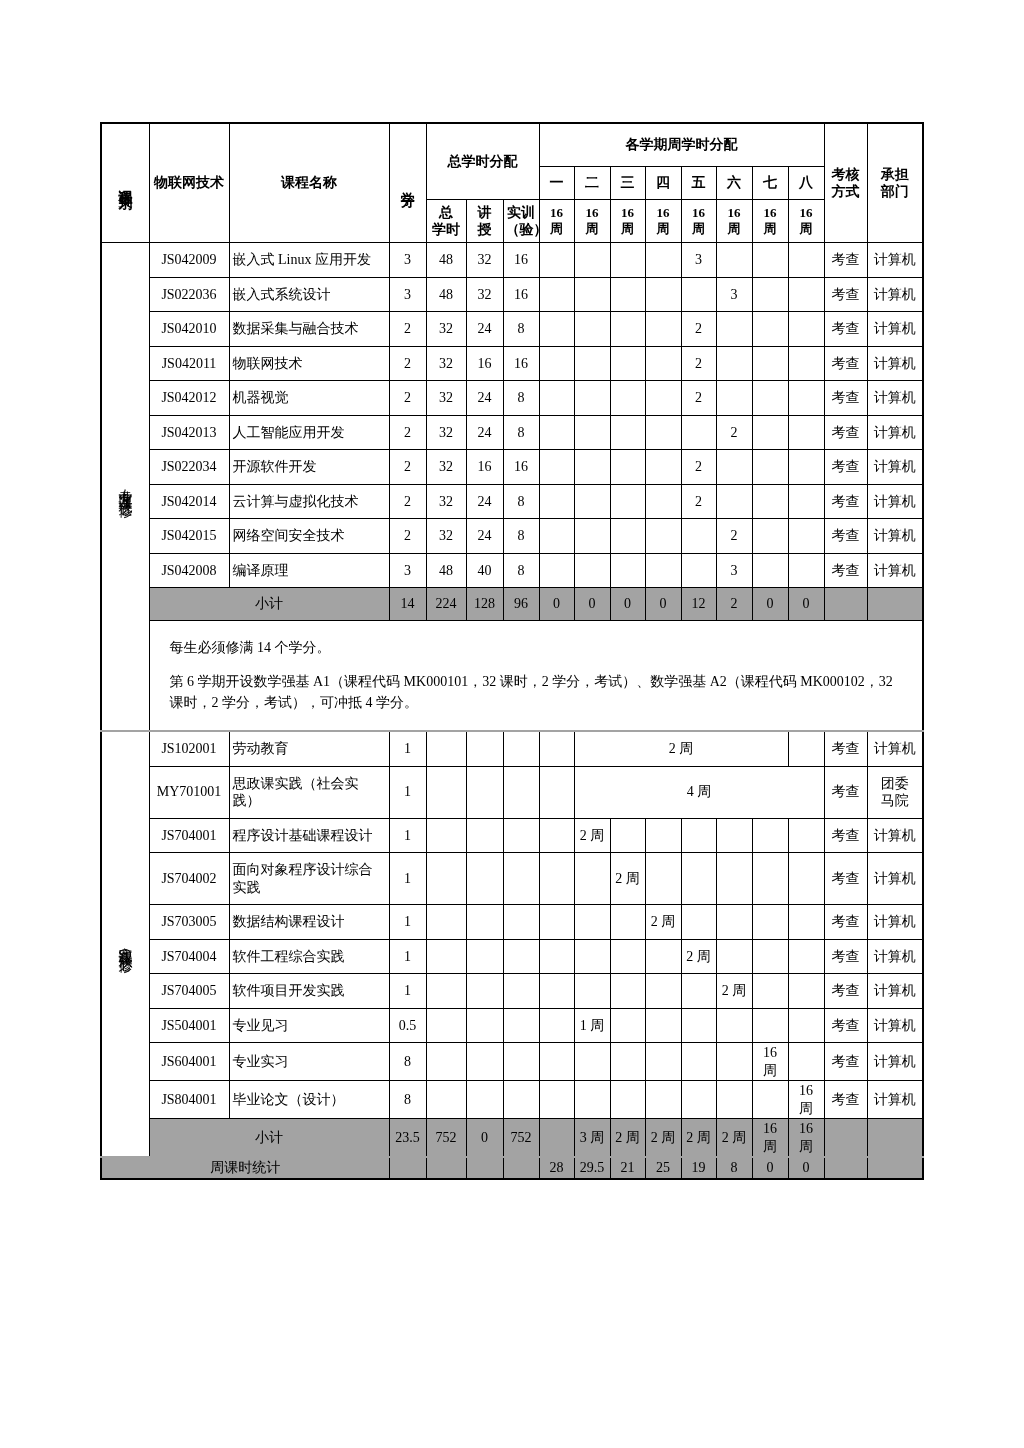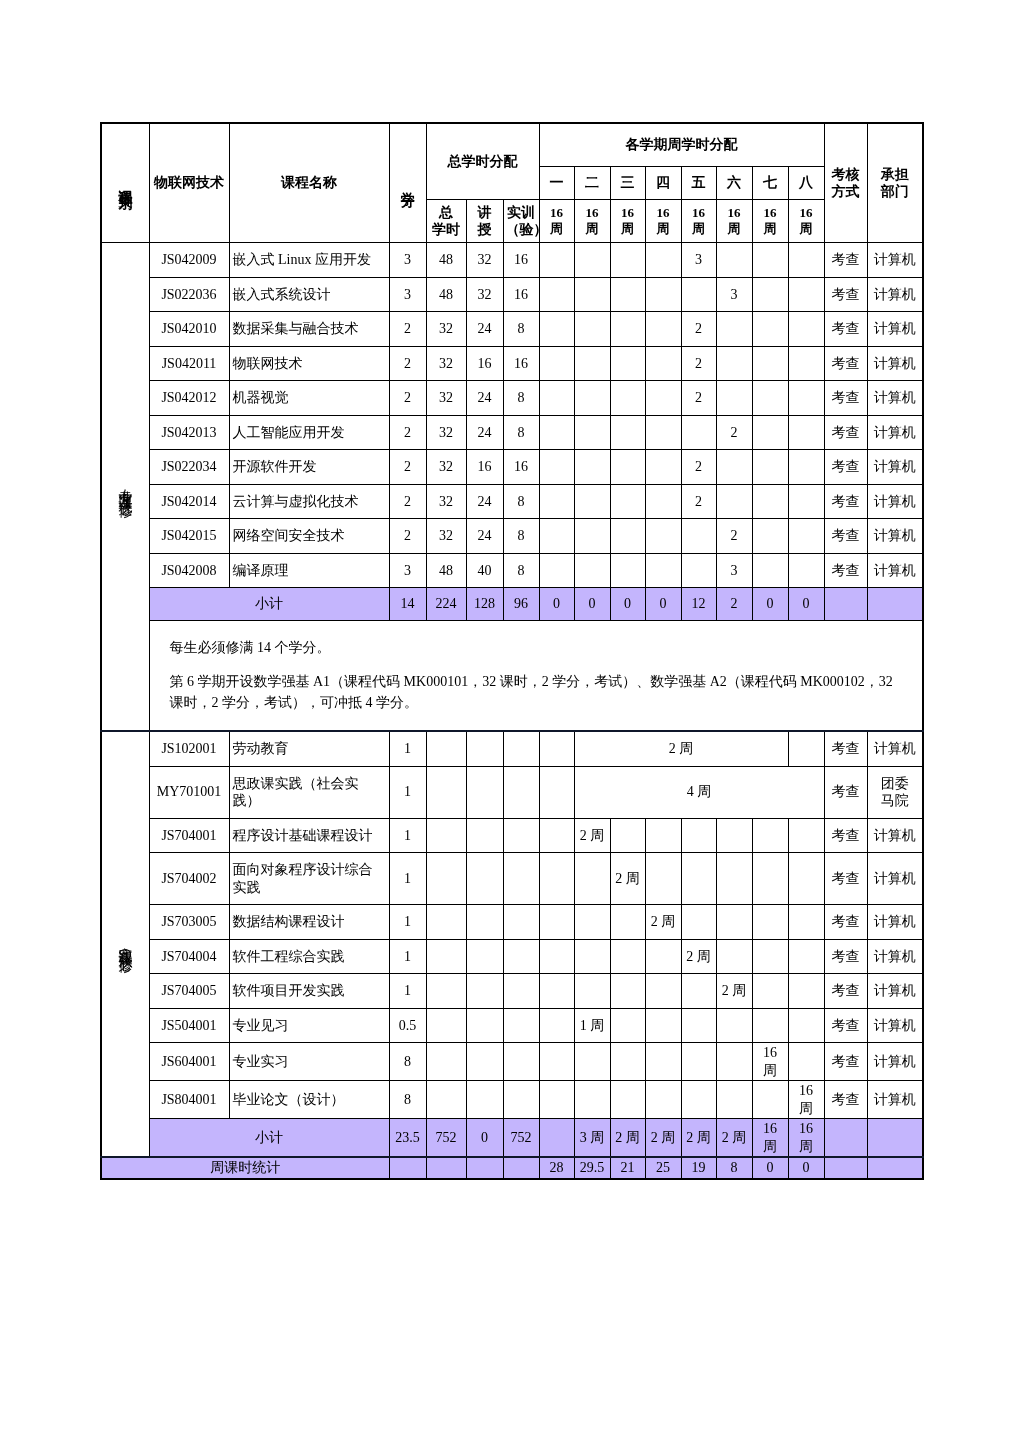--- a/index.html
+++ b/index.html
@@ -23,22 +23,22 @@
   tbody tr{height:22px;}
   tr.subtotal{height:33px;}
   tr.weekly{height:22px;}
   .vcat{
     writing-mode:vertical-rl;text-orientation:mixed;
     letter-spacing:2px;padding:4px 0;
   }
   .cname{text-align:left;padding:8px 3px;}
   .prelines{white-space:pre-line;}
   .wk{font-size:13px;line-height:1.2;}
-  .gray td{background:#c4b5fd;}
-  tr.section-start td{border-top:2px solid #0f172a;}
+  .gray td{background:#a3a3a3;}
+  tr.section-start td{border-top:2px solid #a3a3a3;}
   td.note{
     text-align:left;padding:4px 8px;line-height:1.55;height:66px;
     vertical-align:middle;word-break:normal;overflow-wrap:anywhere;
   }
   td.note div{margin:12px;}
 </style>
 </head>
 <body>
 
 <table>

